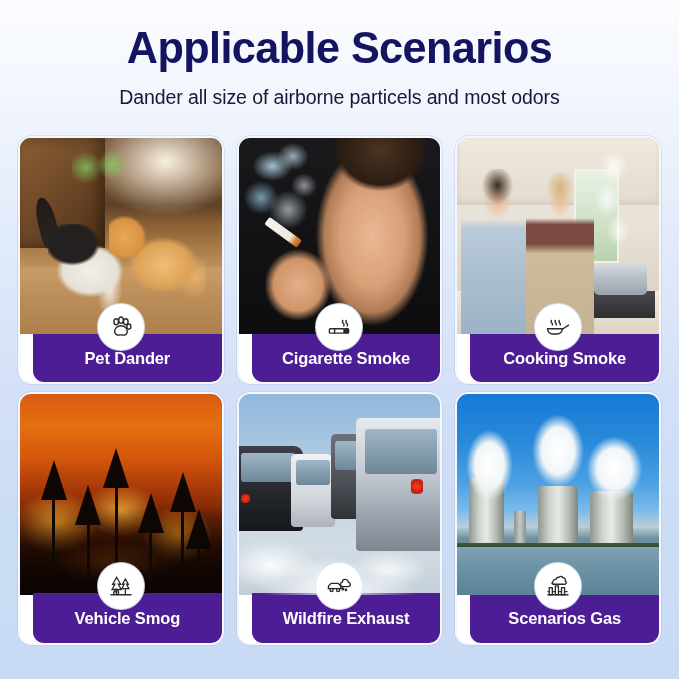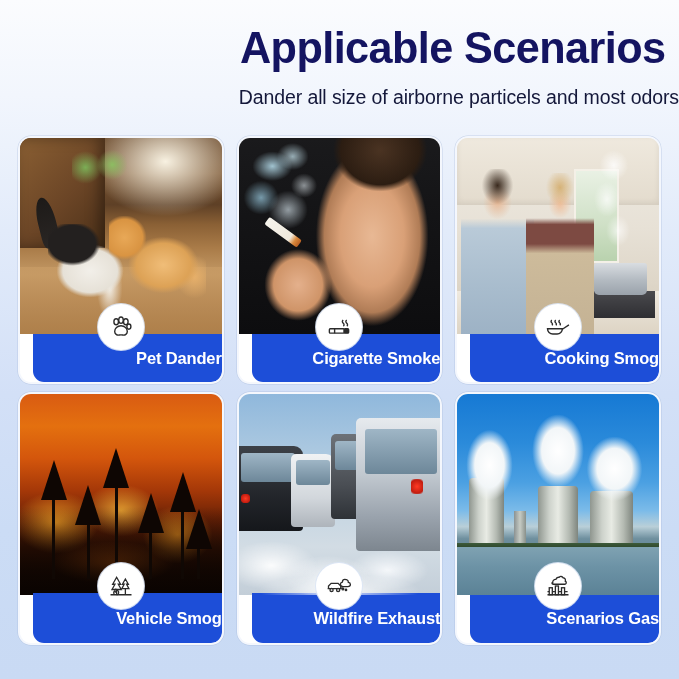--- a/index.html
+++ b/index.html
@@ -20,21 +20,21 @@
                 #d3e0f7 58%,
                 #cbdcf5 78%,
                 #c9daf4 100%);
     position: relative;
   }
 
   
   .header {
     width: 100%;
     padding-top: 24px;
-    text-align: right;
+    text-align: center;
   }
 
   .page-title {
     font-family: "Liberation Sans", sans-serif;
     font-size: 45px;
     font-weight: bold;
     color: #141461;
     letter-spacing: -0.6px;
     line-height: 1.08;
     transform: scaleX(0.96);
@@ -82,24 +82,24 @@
   .card-photo .scene {
     position: absolute;
     inset: 0;
   }
 
   
   .card-label {
     position: absolute;
     left: 13px; right: 0; bottom: 0;
     height: 48px;
-    background: #1d4ed8;
+    background: #4c1d95;
     display: flex;
     align-items: center;
-    justify-content: flex-end;
+    justify-content: center;
     border-bottom-left-radius: 11px;
     border-bottom-right-radius: 11px;
   }
   .card-grid .card:nth-child(n+4) .card-label { height: 50px; }
 
   .card-label-text {
     color: #ffffff;
     font-size: 16.5px;
     font-weight: bold;
     letter-spacing: -0.15px;
@@ -452,21 +452,21 @@
     <div class="icon-badge">
       <svg width="28" height="28" viewBox="0 0 32 32" fill="none" stroke="#2b2b2b" stroke-width="1.6">
         <path d="M4 18h17a0 0 0 0 1 0 0c0 3.3-2.7 6-6 6h-5c-3.3 0-6-2.7-6-6z"></path>
         <line x1="21" y1="18.6" x2="28.5" y2="13.5"></line>
         <path d="M9 14c1.4-1 .4-2.3-.3-3 -.8-.8-1-1.9.2-2.9"></path>
         <path d="M13.5 14c1.4-1 .4-2.3-.3-3 -.8-.8-1-1.9.2-2.9"></path>
         <path d="M18 14c1.4-1 .4-2.3-.3-3 -.8-.8-1-1.9.2-2.9"></path>
       </svg>
     </div>
     <div class="card-label">
-      <span class="card-label-text">Cooking Smog</span>
+      <span class="card-label-text">Cooking Smoke</span>
     </div>
   </div>
 
   <div class="card">
     <div class="card-photo">
       <div class="scene scene-wildfire">
         <div class="fire-glow"></div>
         <div class="tree t1"></div>
         <div class="tree t2"></div>
         <div class="tree t3"></div>

